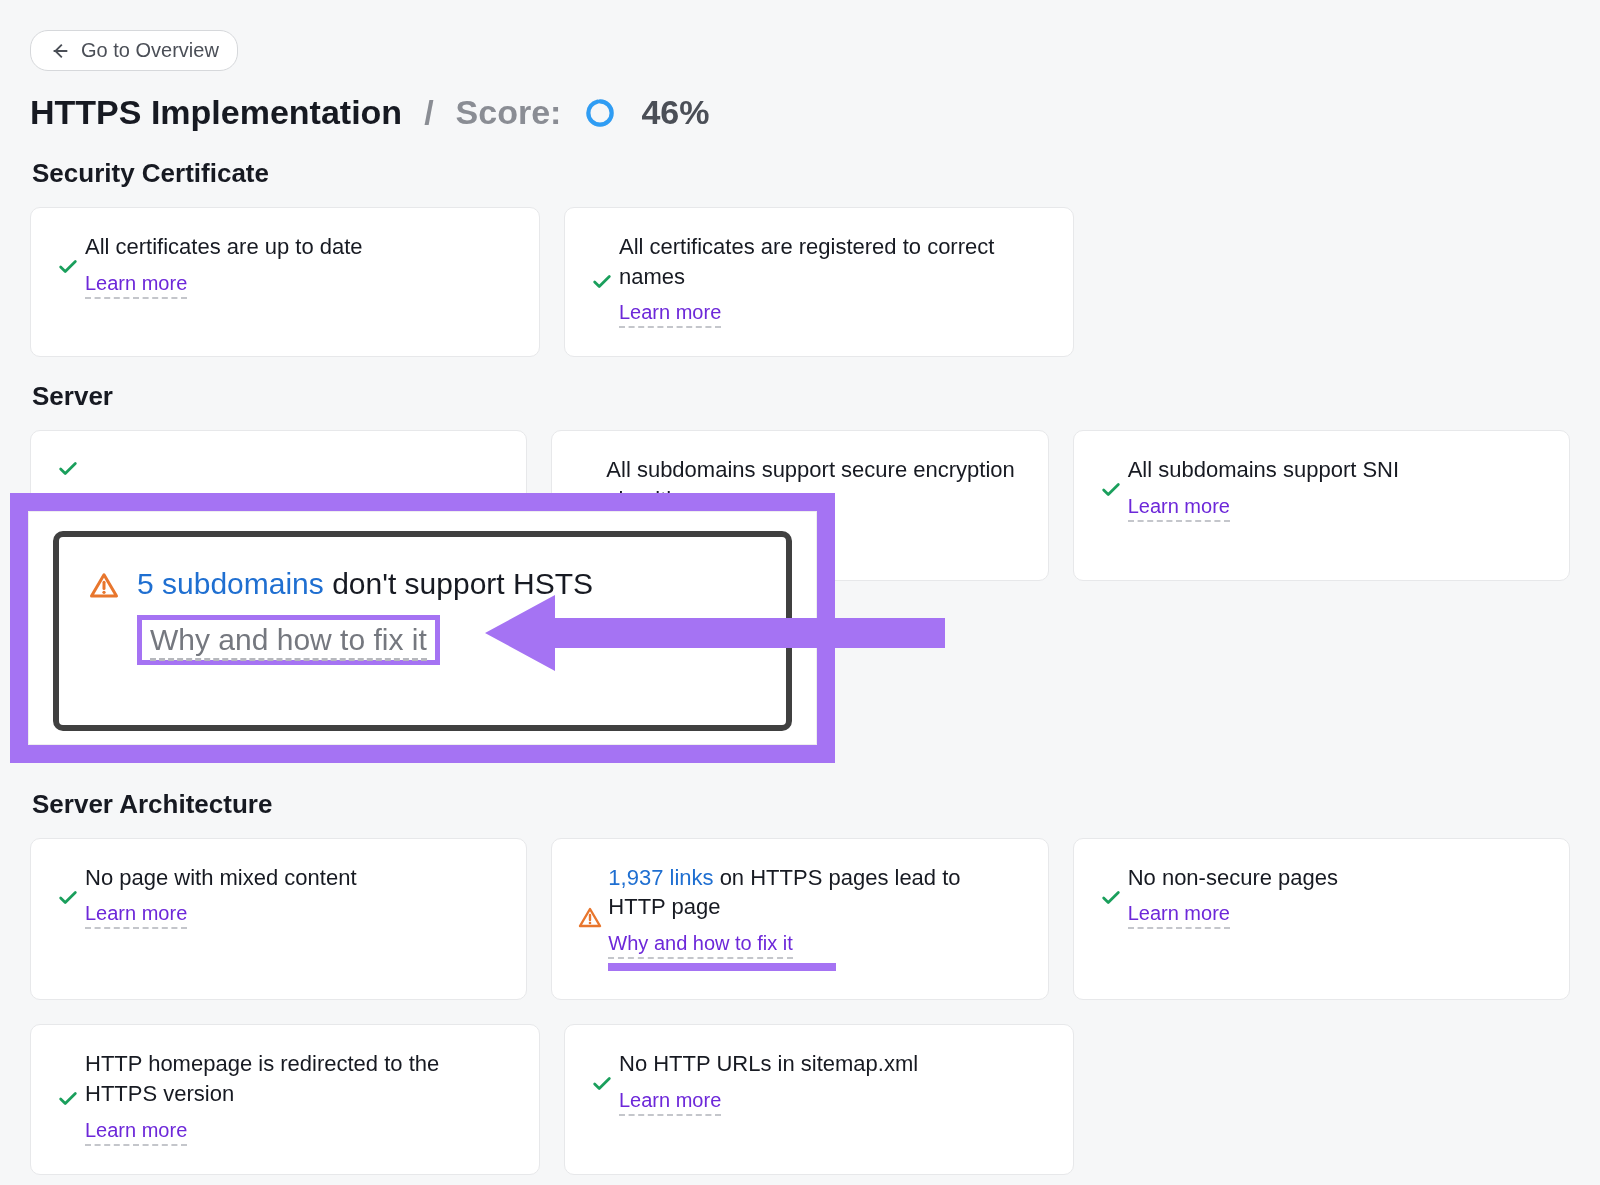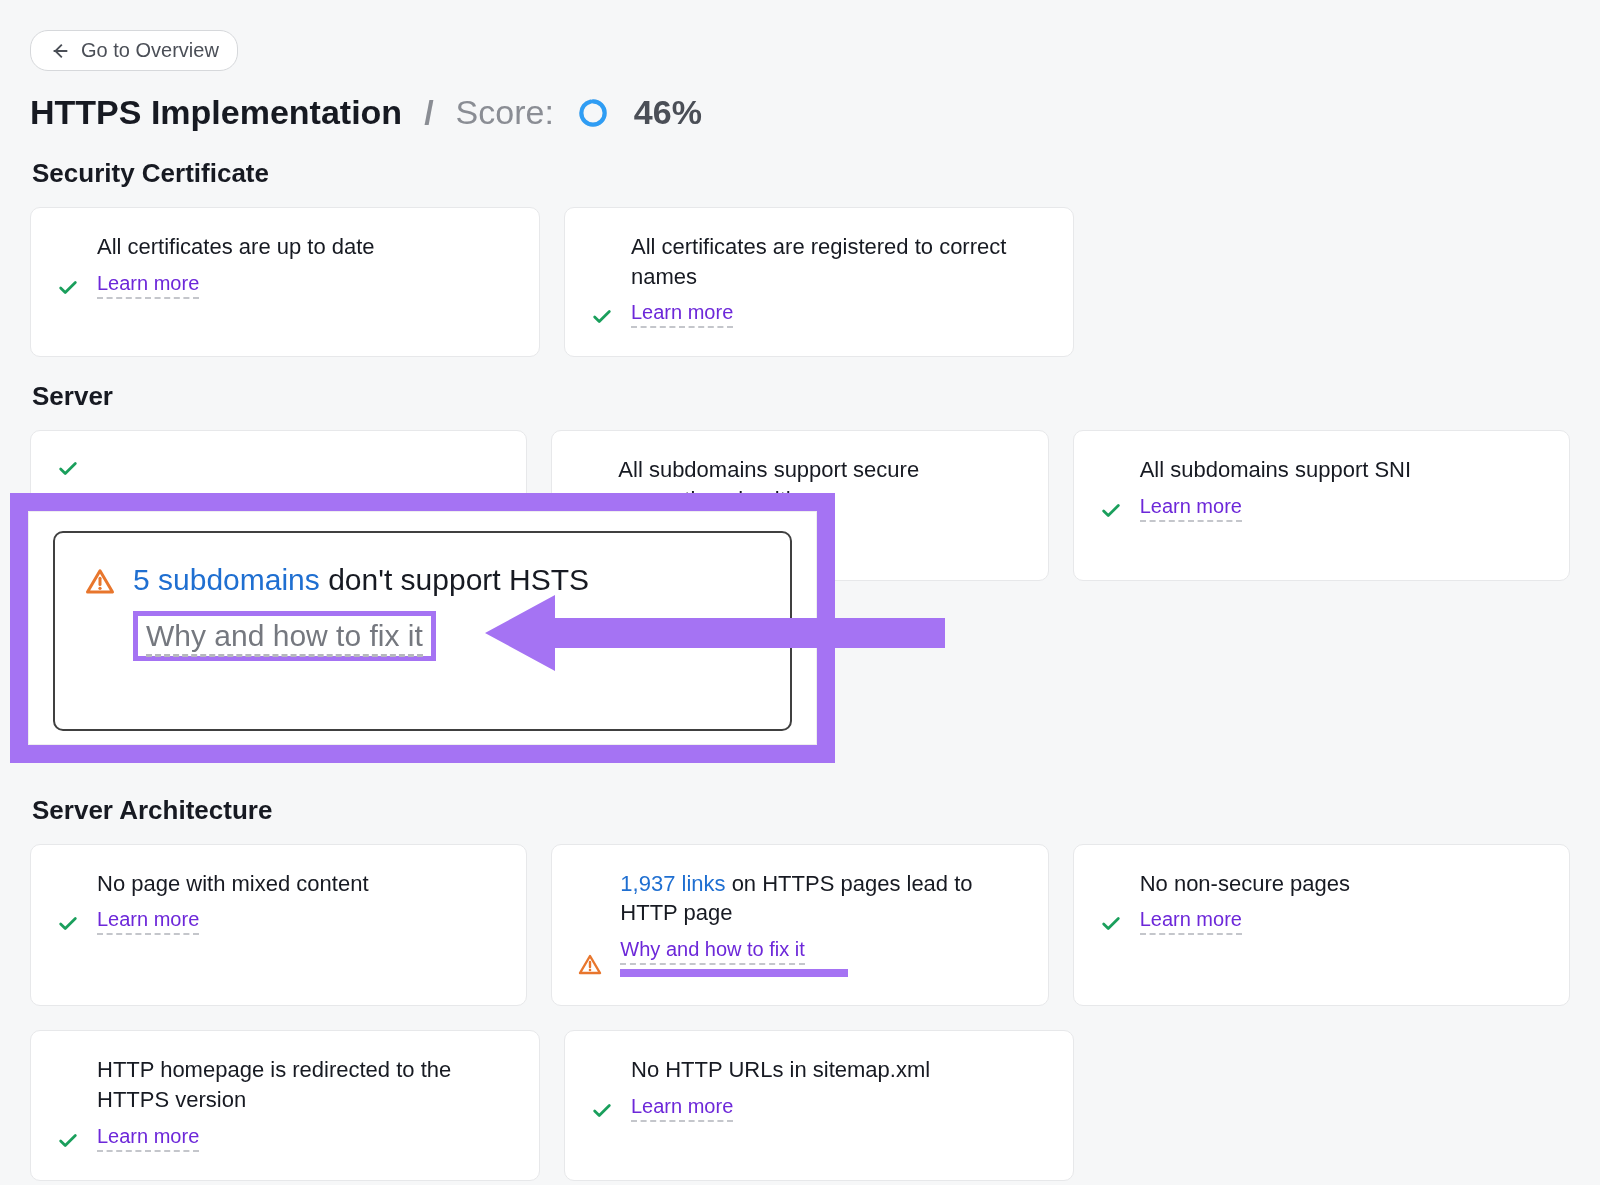--- a/index.html
+++ b/index.html
@@ -15,50 +15,50 @@
   
   .backbtn{
     display:inline-flex;align-items:center;gap:10px;
     border:1px solid #d6d8db;background:#fff;border-radius:18px;
     padding:8px 18px;color:#4b4f57;font-size:20px;cursor:pointer;
   }
   .backbtn svg{width:22px;height:22px;stroke:#4b4f57;stroke-width:2;fill:none}
   
   h1.title{margin:22px 0 26px 0;font-size:34px;font-weight:700;display:flex;align-items:center;gap:22px}
   h1.title .slash{color:#8a8d94;font-weight:600}
-  h1.title .scorelbl{color:#8a8d94;font-weight:400}
+  h1.title .scorelbl{color:#8a8d94;font-weight:700}
   .scorering{width:30px;height:30px;margin:0 4px 0 2px}
   .scoreval{color:#4b4f57;font-weight:600}
   
-  h2.section{font-size:26px;font-weight:700;margin:20px 0 18px 2px}
+  h2.section{font-size:26px;font-weight:700;margin:14px 0 18px 2px}
   .row{display:flex;gap:24px;margin-bottom:24px}
   .card{
     background:#fff;border:1px solid #e7e8ea;border-radius:10px;
     width:510px;padding:24px 26px 28px 26px;
   }
-  .cardrow{display:flex;align-items:flex-end;gap:18px}
+  .cardrow{display:flex;align-items:center;gap:6px}
   .check{width:22px;height:22px;flex:0 0 22px;margin-top:3px}
   .check path{stroke:#1a9f5c;stroke-width:3;fill:none;stroke-linecap:round;stroke-linejoin:round}
   .warn{width:24px;height:24px;flex:0 0 24px;margin-top:2px}
   .cardtxt{font-size:22px;color:#171a22;line-height:1.35}
   .cardtxt .lnk{color:#1f6fd1}
   .learn{
     display:inline-block;margin-top:10px;color:#6d28d9;font-size:20px;
     border-bottom:2px dashed #c4c6cb;padding-bottom:2px;cursor:pointer;
   }
   
   .callout{
     position:absolute;top:493px;left:10px;width:825px;height:270px;
     border:18px solid #a573f3;background:#fff;
     box-shadow:0 0 0 1px #eee inset;
     z-index:50;
   }
   .callout-inner{
     position:absolute;top:20px;left:25px;right:25px;
-    background:#fff;border:2px solid #404040;border-radius:10px;
+    background:#fff;border:6px solid #404040;border-radius:10px;
     padding:30px;height:200px;
   }
   .callout .bigrow{display:flex;align-items:flex-start;gap:18px}
   .callout .bigwarn{width:30px;height:30px;flex:0 0 30px;margin-top:4px}
   .callout .bigtxt{font-size:30px;color:#171a22}
   .callout .bigtxt .lnk{color:#1f6fd1}
   .callout .boxfix{
     display:inline-block;margin-top:14px;
     border:5px solid #a573f3;padding:3px 8px;
   }

